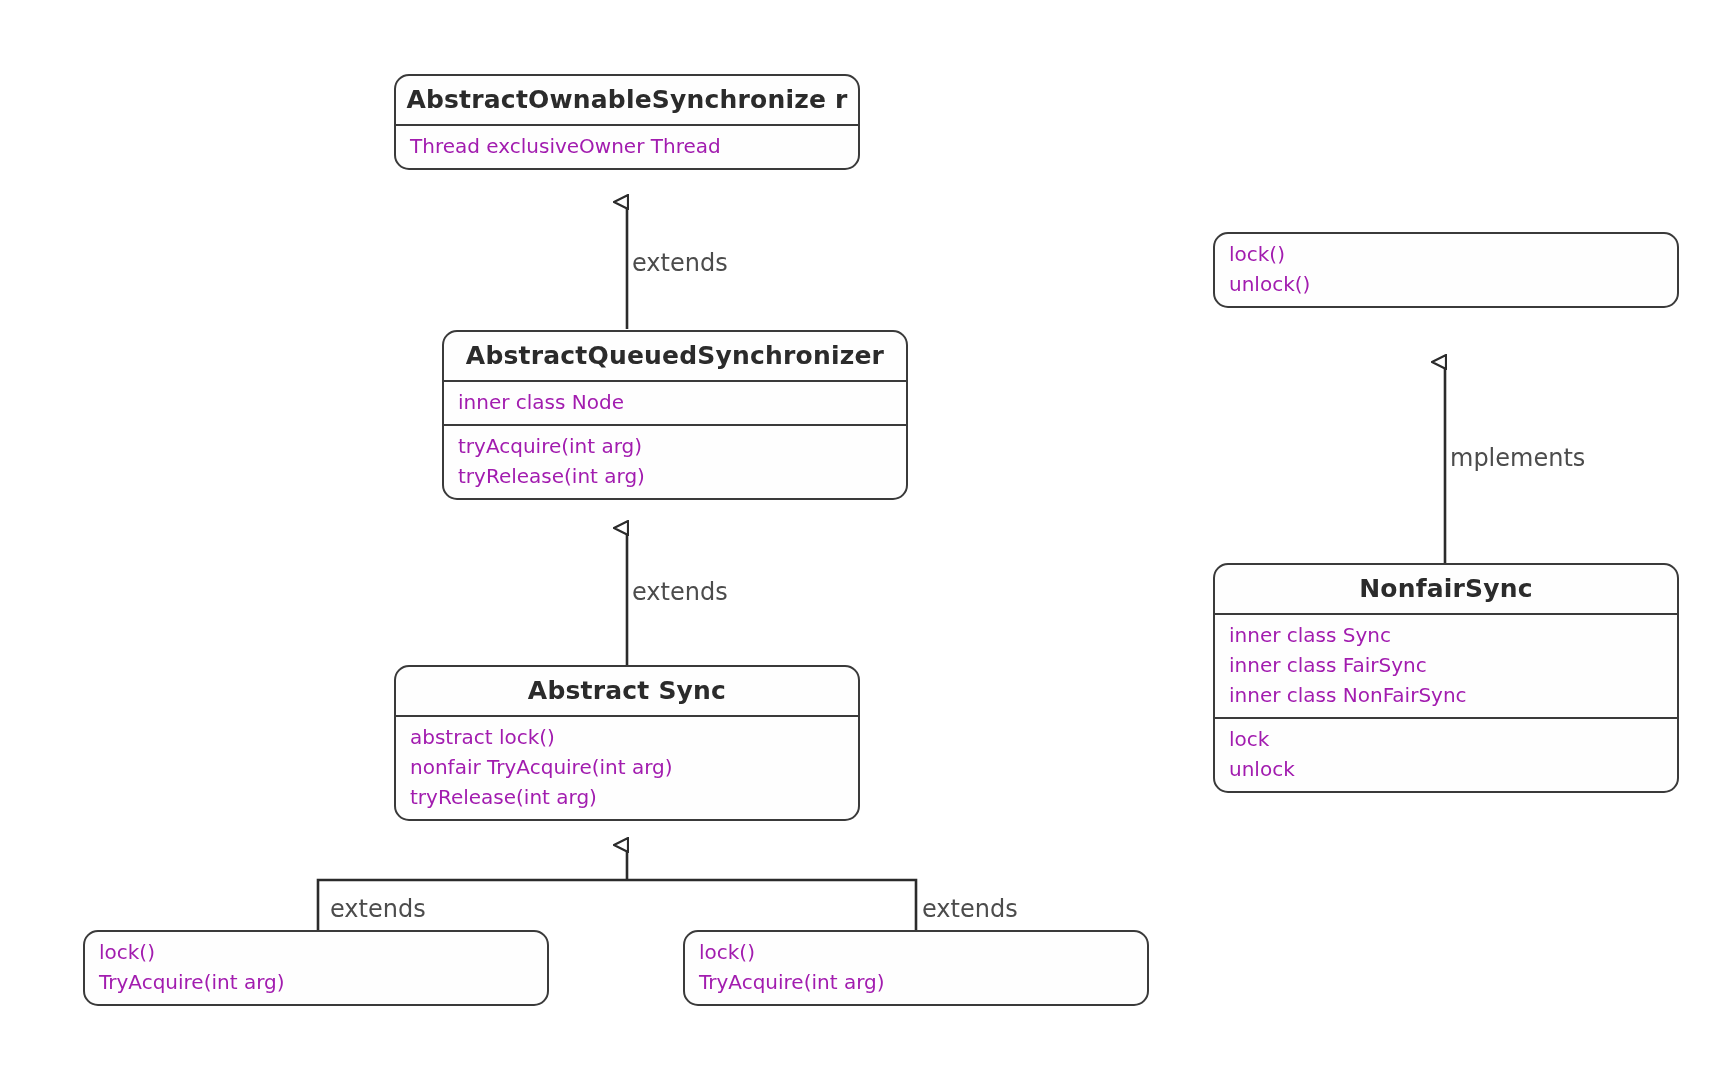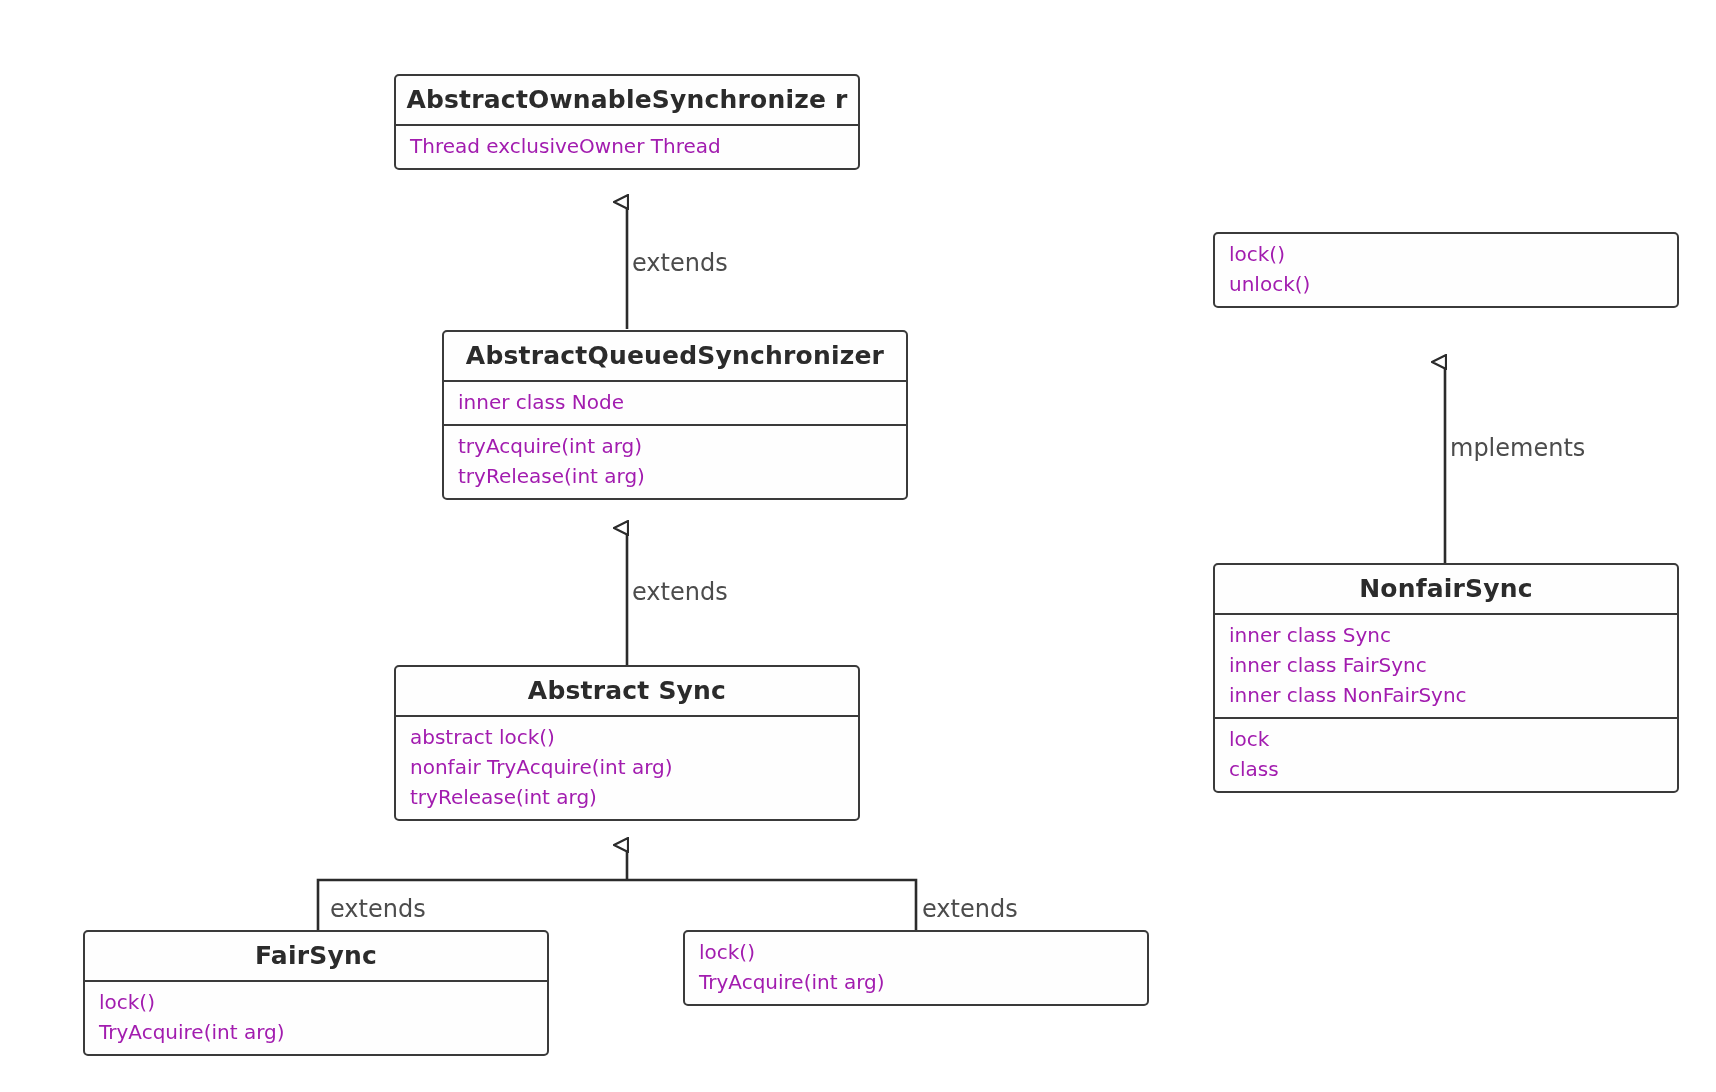--- a/index.html
+++ b/index.html
@@ -28,21 +28,21 @@
     height: 1092px;
     pointer-events: none;
   }
 
   
   .uml-box {
     position: absolute;
     box-sizing: border-box;
     background: #fefefe;
     border: 2.5px solid #3a3a3a;
-    border-radius: 5px;
+    border-radius: 15px;
     overflow: hidden;
   }
   .uml-title {
     box-sizing: border-box;
     text-align: center;
     font-weight: bold;
     color: #2b2b2b;
     font-size: 25px;
     line-height: 30px;
     letter-spacing: 0.2px;
@@ -126,21 +126,20 @@
   <div class="uml-box" style="left:394px; top:665px; width:466px;">
     <div class="uml-title">Abstract Sync</div>
     <div class="uml-compartment">
       <div class="uml-row">abstract lock()</div>
       <div class="uml-row">nonfair TryAcquire(int arg)</div>
       <div class="uml-row">tryRelease(int arg)</div>
     </div>
   </div>
 
   <div class="uml-box" style="left:83px; top:930px; width:466px;">
-    <div class="uml-title">FairSync</div>
     <div class="uml-compartment">
       <div class="uml-row">lock()</div>
       <div class="uml-row">TryAcquire(int arg)</div>
     </div>
   </div>
 
   <div class="uml-box" style="left:683px; top:930px; width:466px;">
     <div class="uml-compartment">
       <div class="uml-row">lock()</div>
       <div class="uml-row">TryAcquire(int arg)</div>
@@ -156,27 +155,27 @@
 
   <div class="uml-box" style="left:1213px; top:563px; width:466px;">
     <div class="uml-title">NonfairSync</div>
     <div class="uml-compartment">
       <div class="uml-row">inner class Sync</div>
       <div class="uml-row">inner class FairSync</div>
       <div class="uml-row">inner class NonFairSync</div>
     </div>
     <div class="uml-compartment">
       <div class="uml-row">lock</div>
-      <div class="uml-row">class</div>
+      <div class="uml-row">unlock</div>
     </div>
   </div>
 
   <div class="edge-label" style="left:632px; top:249px;">extends</div>
 
   <div class="edge-label" style="left:632px; top:578px;">extends</div>
 
   <div class="edge-label" style="left:330px; top:895px;">extends</div>
 
   <div class="edge-label" style="left:922px; top:895px;">extends</div>
 
-  <div class="edge-label" style="left:1450px; top:434px;">mplements</div>
+  <div class="edge-label" style="left:1450px; top:444px;">mplements</div>
 
 </div>
 
 </body></html>

